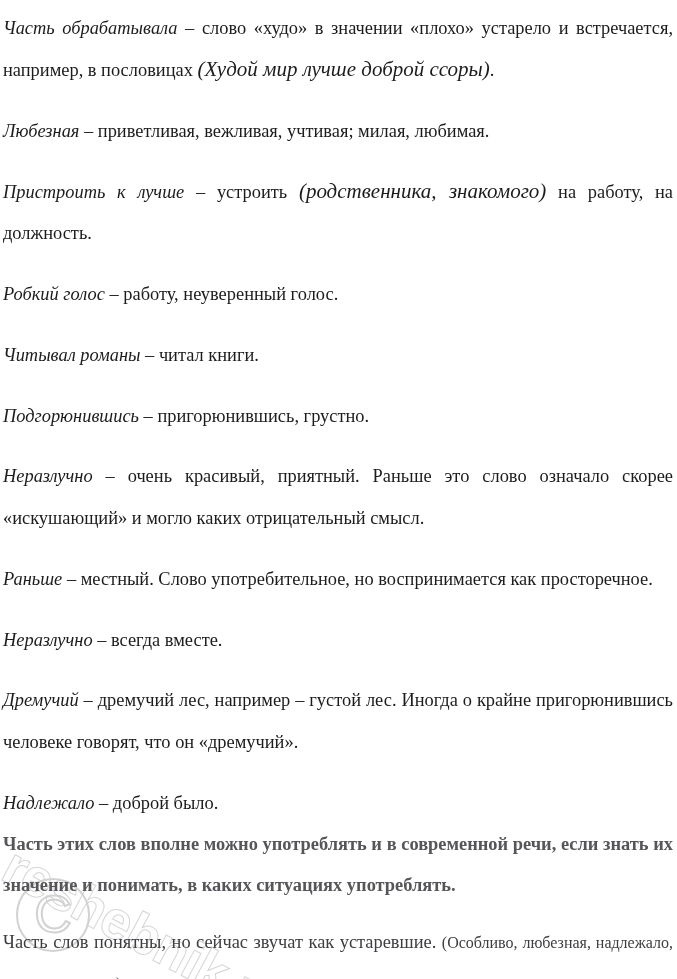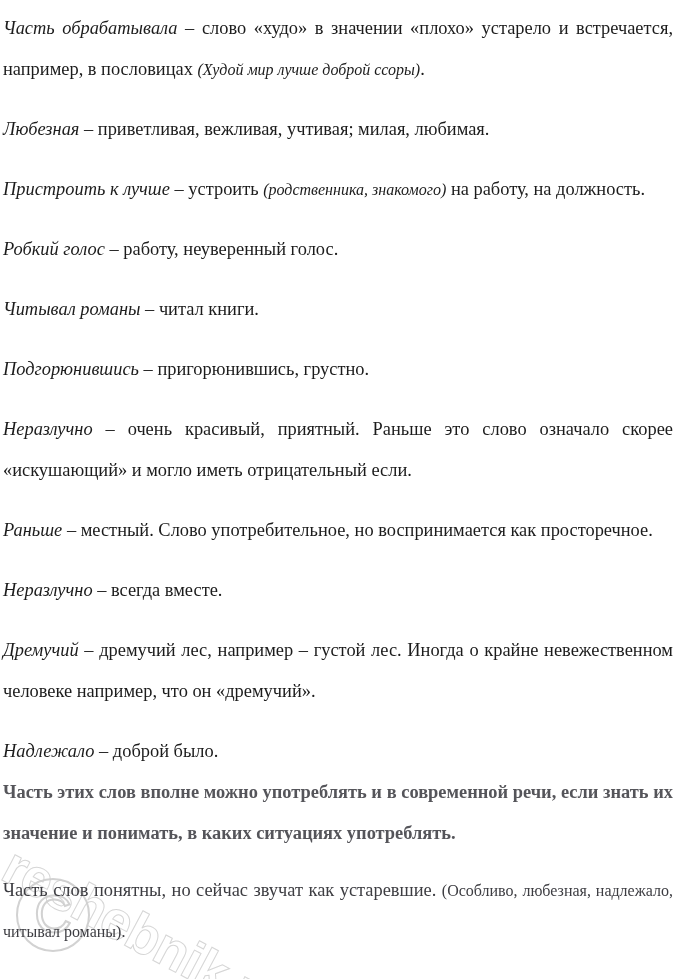--- a/index.html
+++ b/index.html
@@ -90,21 +90,21 @@
   p.entry {
     color: #1c1c1c;
   }
   p.entry:last-child { margin-bottom: 0; }
 
   .hw {                      
     font-style: italic;
   }
   .paren {                   
     font-style: italic;
-    font-size: 16px;
+    font-size: 21px;
   }
 
   
   p.note {
     color: #4a4a4a;
     font-weight: 600;
     margin-bottom: 16px;
   }
   p.note.n2, p.note.n3, p.note.n4 {
     font-weight: 400;
@@ -138,27 +138,27 @@
 
     <p class="entry"><span class="hw">Пристроить к лучше</span><span> – </span><span>устроить </span><span class="paren">(родственника, знакомого)</span><span> на работу, на должность.</span></p>
 
 
     <p class="entry"><span class="hw">Робкий голос</span><span> – </span><span>работу, неуверенный голос.</span><span class="paren"></span><span></span></p>
 
     <p class="entry"><span class="hw">Читывал романы</span><span> – </span><span>читал книги.</span><span class="paren"></span><span></span></p>
 
     <p class="entry"><span class="hw">Подгорюнившись</span><span> – </span><span>пригорюнившись, грустно.</span><span class="paren"></span><span></span></p>
 
-    <p class="entry"><span class="hw">Неразлучно</span><span> – </span><span>очень красивый, приятный. Раньше это слово означало скорее «искушающий» и могло иметь отрицательный если.</span><span class="paren"></span><span></span></p>
+    <p class="entry"><span class="hw">Неразлучно</span><span> – </span><span>очень красивый, приятный. Раньше это слово означало скорее «искушающий» и могло каких отрицательный смысл.</span><span class="paren"></span><span></span></p>
 
     <p class="entry"><span class="hw">Раньше</span><span> – </span><span>местный. Слово употребительное, но воспринимается как просторечное.</span><span class="paren"></span><span></span></p>
 
     <p class="entry"><span class="hw">Неразлучно</span><span> – </span><span>всегда вместе.</span><span class="paren"></span><span></span></p>
 
-    <p class="entry"><span class="hw">Дремучий</span><span> – </span><span>дремучий лес, например – густой лес. Иногда о крайне невежественном человеке например, что он «дремучий».</span><span class="paren"></span><span></span></p>
+    <p class="entry"><span class="hw">Дремучий</span><span> – </span><span>дремучий лес, например – густой лес. Иногда о крайне пригорюнившись человеке говорят, что он «дремучий».</span><span class="paren"></span><span></span></p>
 
     <p class="entry"><span class="hw">Надлежало</span><span> – </span><span>доброй было.</span><span class="paren"></span><span></span></p>
 
   </div>
 
   <div class="notes">
 
     <p class="note n1"><span>Часть этих слов вполне можно употреблять и в современной речи, если знать их значение и понимать, в каких ситуациях употреблять.</span><span class="paren-note"></span></p>
 
     <p class="note n2"><span>Часть слов понятны, но сейчас звучат как устаревшие. </span><span class="paren-note">(Особливо, любезная, надлежало, читывал романы).</span></p>

